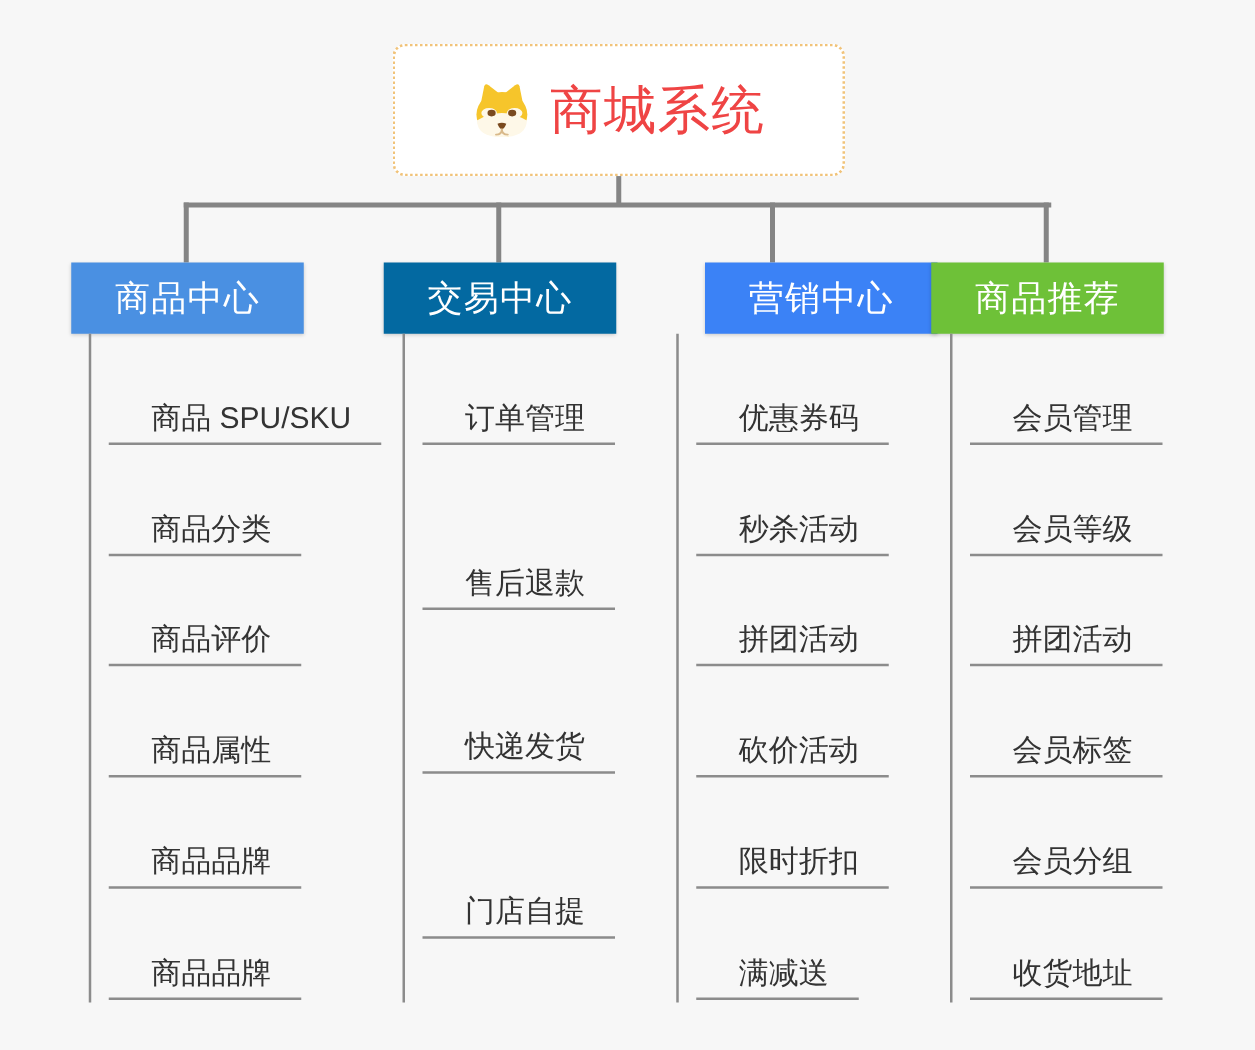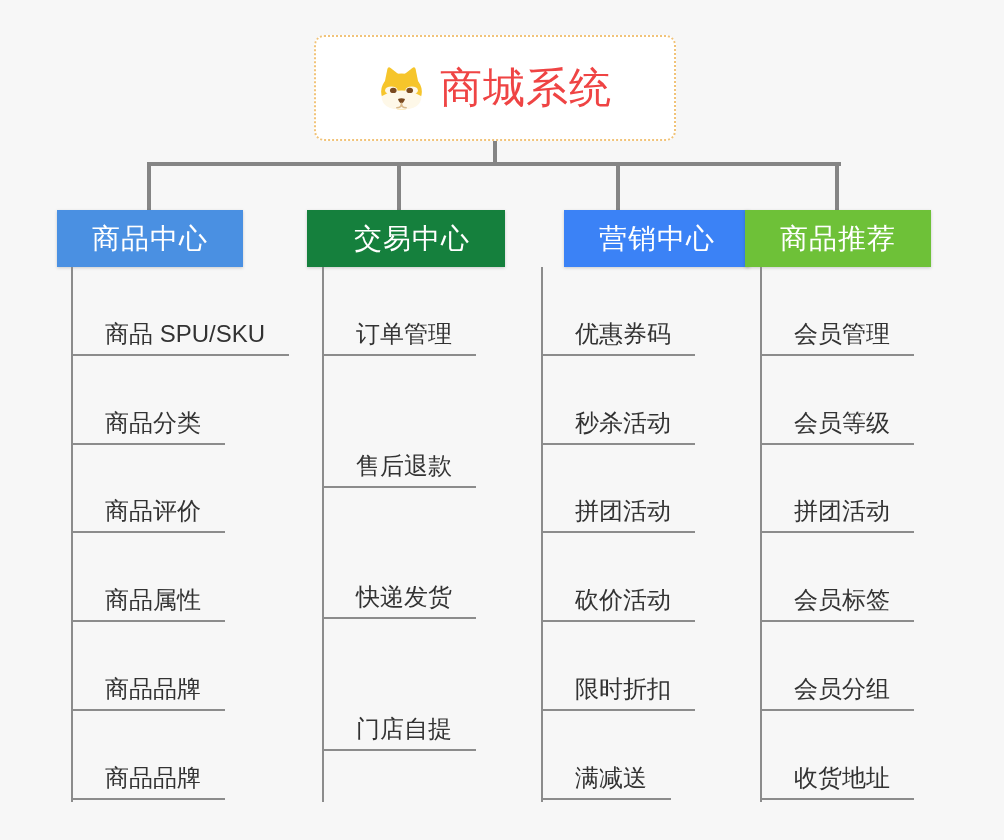--- a/index.html
+++ b/index.html
@@ -41,21 +41,21 @@
   }
   .branch-node.n0 { left:57px; }
   .branch-node.n1 { left:307px; }
   .branch-node.n2 { left:526px; }
   .branch-node.n3 { left:745px; }
 
   
   .vline { position:absolute; top:267px; width:2px; height:535px; background:#8c8c8c; }
   .vline.v0 { left:71px; } .vline.v1 { left:322px; } .vline.v2 { left:541px; } .vline.v3 { left:760px; }
 
-  .col { position:absolute; top:267px; display:flex; flex-direction:column; align-items:flex-start; }
+  .col { position:absolute; top:267px; display:flex; flex-direction:column; align-items:flex-start;padding-left:16px; }
   .col.c0 { left:71px; } .col.c1 { left:322px;gap:43px; } .col.c2 { left:541px; } .col.c3 { left:760px; }
 
   .leaf {
     box-sizing:border-box;
     height:88.8px;
     display:flex; align-items:flex-end;
     padding:0 24px 4px 34px;
     border-bottom:2px solid #8c8c8c;
     font-size:24px; color:#333333;
     white-space:nowrap;
@@ -84,21 +84,21 @@
       <ellipse cx="43" cy="32.5" rx="8" ry="5.2" fill="#FEF8E8"></ellipse>
       <ellipse cx="19.5" cy="32.5" rx="4.2" ry="3.4" fill="#7A4A1F"></ellipse>
       <ellipse cx="40.5" cy="32.5" rx="4.2" ry="3.4" fill="#7A4A1F"></ellipse>
       <path d="M25.5 43.5 Q30 41.5 34.5 43.5 Q32.5 49 30 49 Q27.5 49 25.5 43.5 Z" fill="#7A4A1F"></path>
       <path d="M30 49 q0 5.5 -6 5.5 M30 49 q0 5.5 6 5.5" stroke="#D9B98A" stroke-width="2" fill="none" stroke-linecap="round"></path>
     </svg>
     <span class="root-label" style="color: #ef4444;">商城系统</span>
   </div>
 
   <div class="branch-node n0" style="background: rgb(74, 144, 226);">商品中心</div>
-  <div class="branch-node n1" style="background: #15803d; padding-left: 12px;">交易中心</div>
+  <div class="branch-node n1" style="background: #0369a1;">交易中心</div>
   <div class="branch-node n2" style="background: #3b82f6; margin-left: 38px;">营销中心</div>
   <div class="branch-node n3" style="background: rgb(110, 193, 56);">商品推荐</div>
 
   <div class="vline v0"></div>
   <div class="vline v1"></div>
   <div class="vline v2"></div>
   <div class="vline v3"></div>
 
   <div class="col c0">
     <div class="leaf">商品 SPU/SKU</div>

